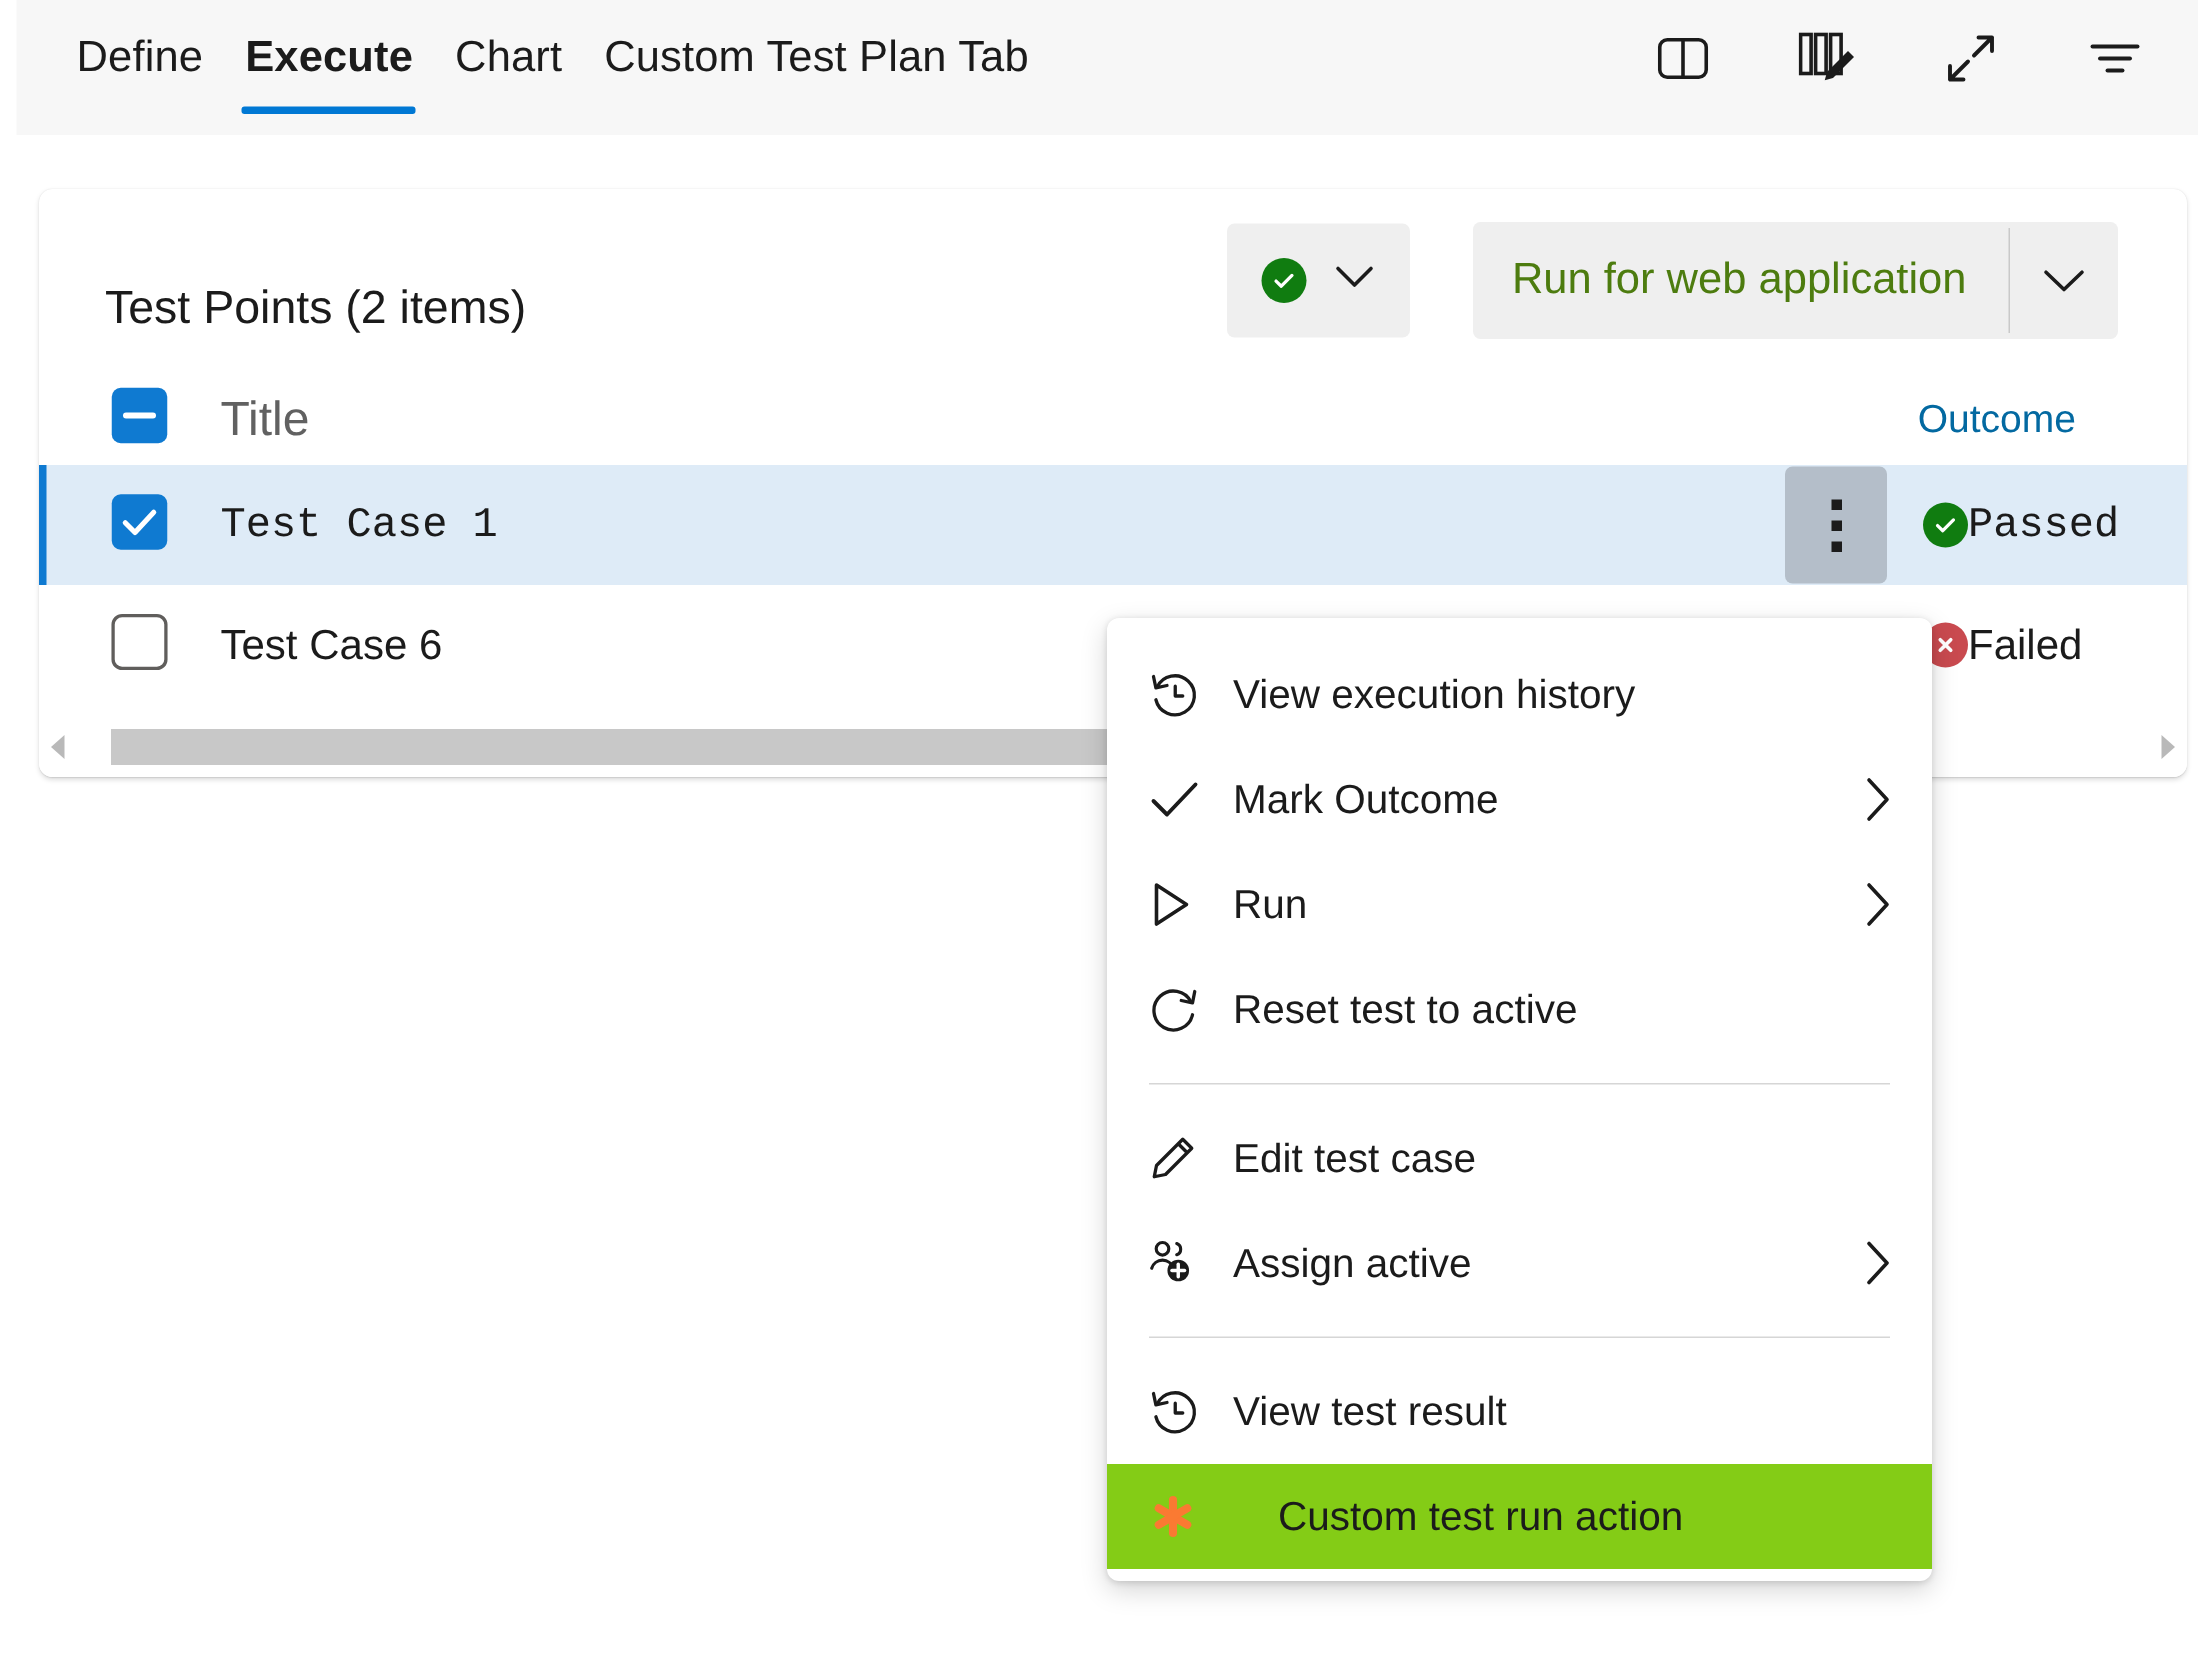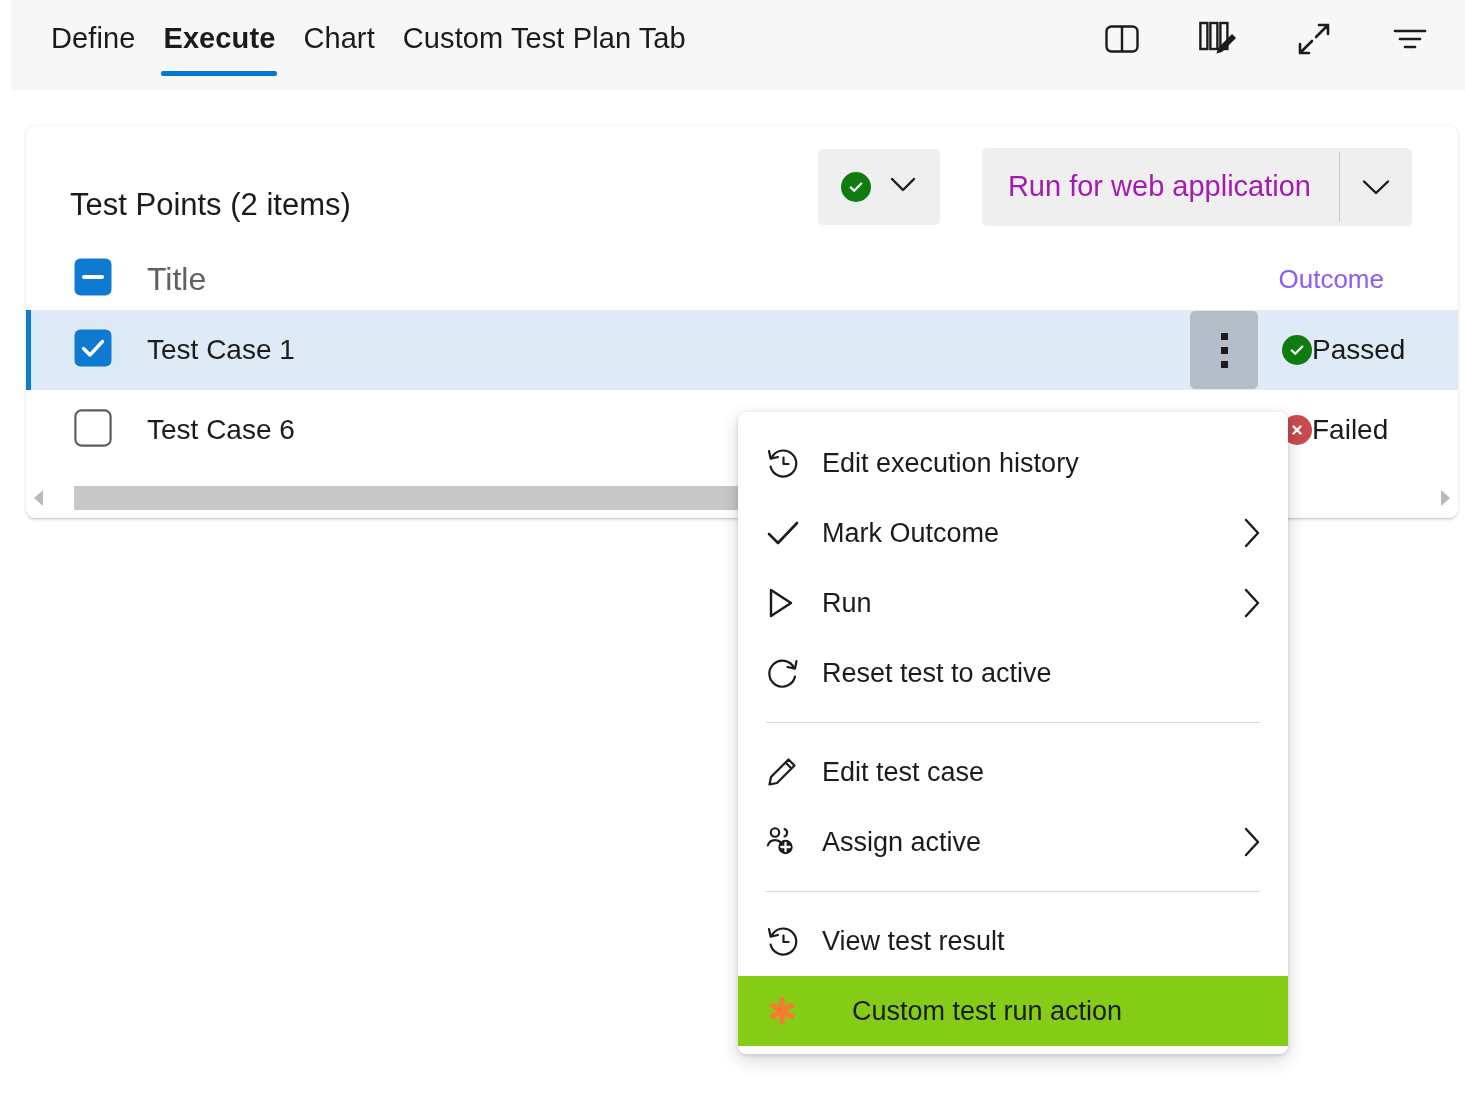--- a/index.html
+++ b/index.html
@@ -79,50 +79,50 @@
   }
   .run-split {
     height: 78px;
     background: #efefef;
     border-radius: 5px;
     display: flex; align-items: stretch; cursor: pointer;
   }
   .run-split .label {
     display: flex; align-items: center;
     padding: 0 28px 2px 26px;
-    font-size: 29px; color: #a21caf; white-space: nowrap;
+    font-size: 29px; color: #4d7c0f; white-space: nowrap;
   }
   .run-split .divider { width: 1px; background: #c9c9c9; margin: 4px 0; }
   .run-split .caret {
     display: flex; align-items: center; justify-content: center;
     width: 72px;
   }
 
   
   .grid-header {
     display: flex; align-items: center;
     height: 62px;
     padding-left: 48px; padding-right: 30px;
     background: #ffffff;
   }
   .grid-header .th-title {
     font-size: 32px; color: #616161; margin-left: 35px;
   }
   .grid-header .th-outcome {
-    margin-left: auto; font-size: 26px; color: #8b5cf6; padding-right: 44px;
+    margin-left: auto; font-size: 26px; color: #0369a1; padding-right: 44px;
   }
 
   .row {
     position: relative;
     display: flex; align-items: center;
     height: 80px;
     padding-left: 48px;
     cursor: pointer;
   }
-  .row.selected { background: #deebf7; }
+  .row.selected { background: #deebf7; font-family: Liberation Mono, monospace; }
   .row.selected::before {
     content: "";
     position: absolute; left: 0; top: 0; bottom: 0;
     width: 5px; background: #0f7ad1;
   }
   .row .cell-title {
     font-size: 28px; color: #1b1b1b; margin-left: 35px;
   }
   .row .right-zone {
     margin-left: auto; display: flex; align-items: center; height: 80px;
@@ -338,21 +338,21 @@
 <div class="ctxmenu">
 
   <div class="mitem">
     <span class="micon">
       <svg width="34" height="34" viewBox="0 0 34 34">
         <path d="M5.5 12 A13 13 0 1 1 4.6 20.5" fill="none" stroke="#1b1b1b" stroke-width="2.2" stroke-linecap="round"></path>
         <path d="M3 5 L4.6 12.6 L12 11" fill="none" stroke="#1b1b1b" stroke-width="2.2" stroke-linecap="round" stroke-linejoin="round"></path>
         <path d="M17.5 11.5 L17.5 18 L22.5 18" fill="none" stroke="#1b1b1b" stroke-width="2.2" stroke-linecap="round" stroke-linejoin="round"></path>
       </svg>
     </span>
-    <span class="mlabel">Edit execution history</span>
+    <span class="mlabel">View execution history</span>
   </div>
 
   <div class="mitem">
     <span class="micon">
       <svg width="34" height="30" viewBox="0 0 34 30">
           <path d="M3 16 L12 25 L31 5" fill="none" stroke="#1b1b1b" stroke-width="2.6" stroke-linecap="round" stroke-linejoin="round"></path>
         </svg>
     </span>
     <span class="mlabel">Mark Outcome</span>
     <span class="mchev">

